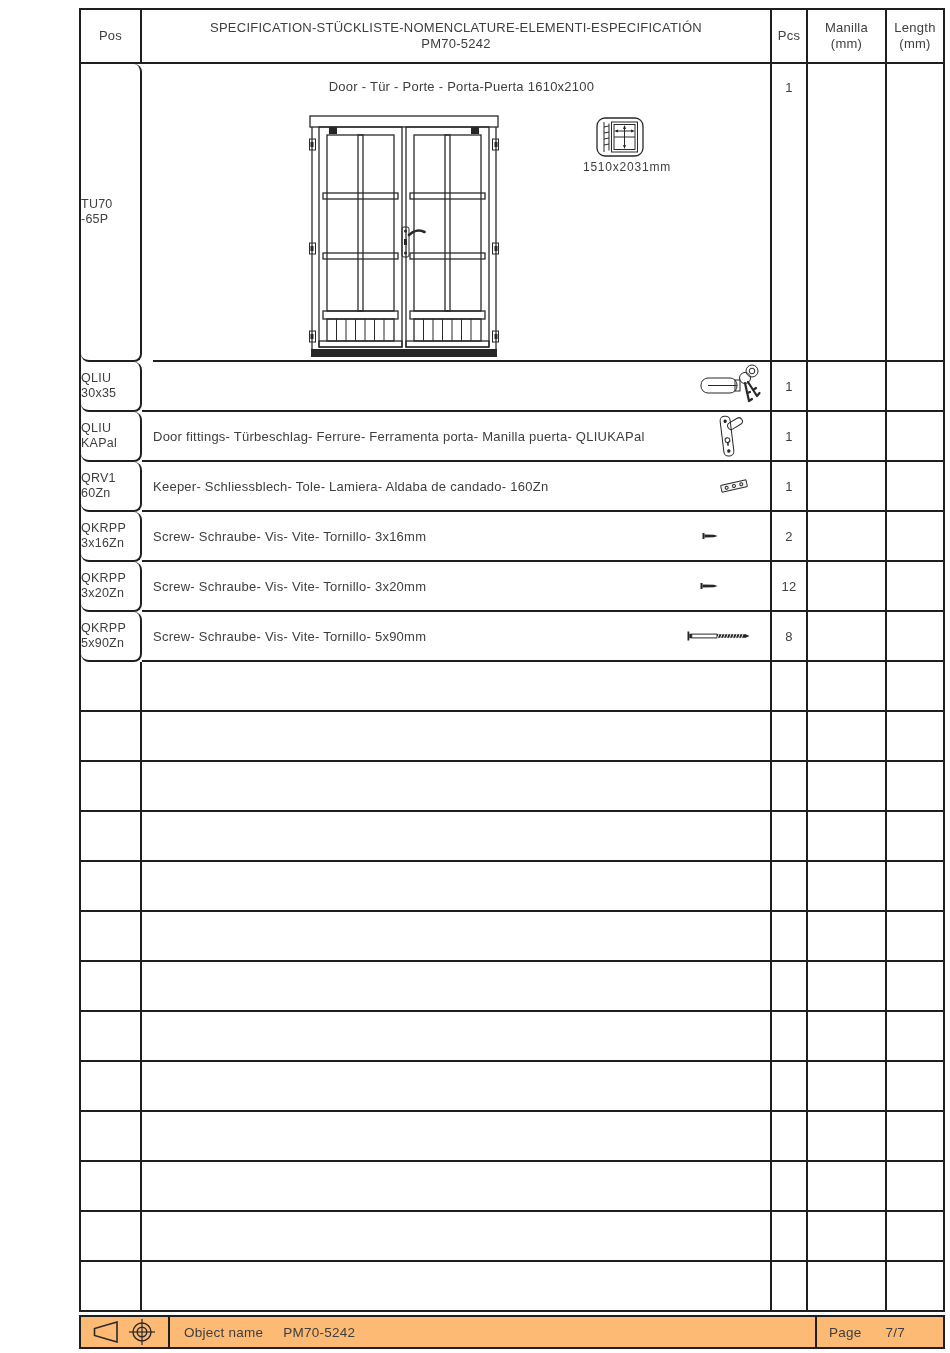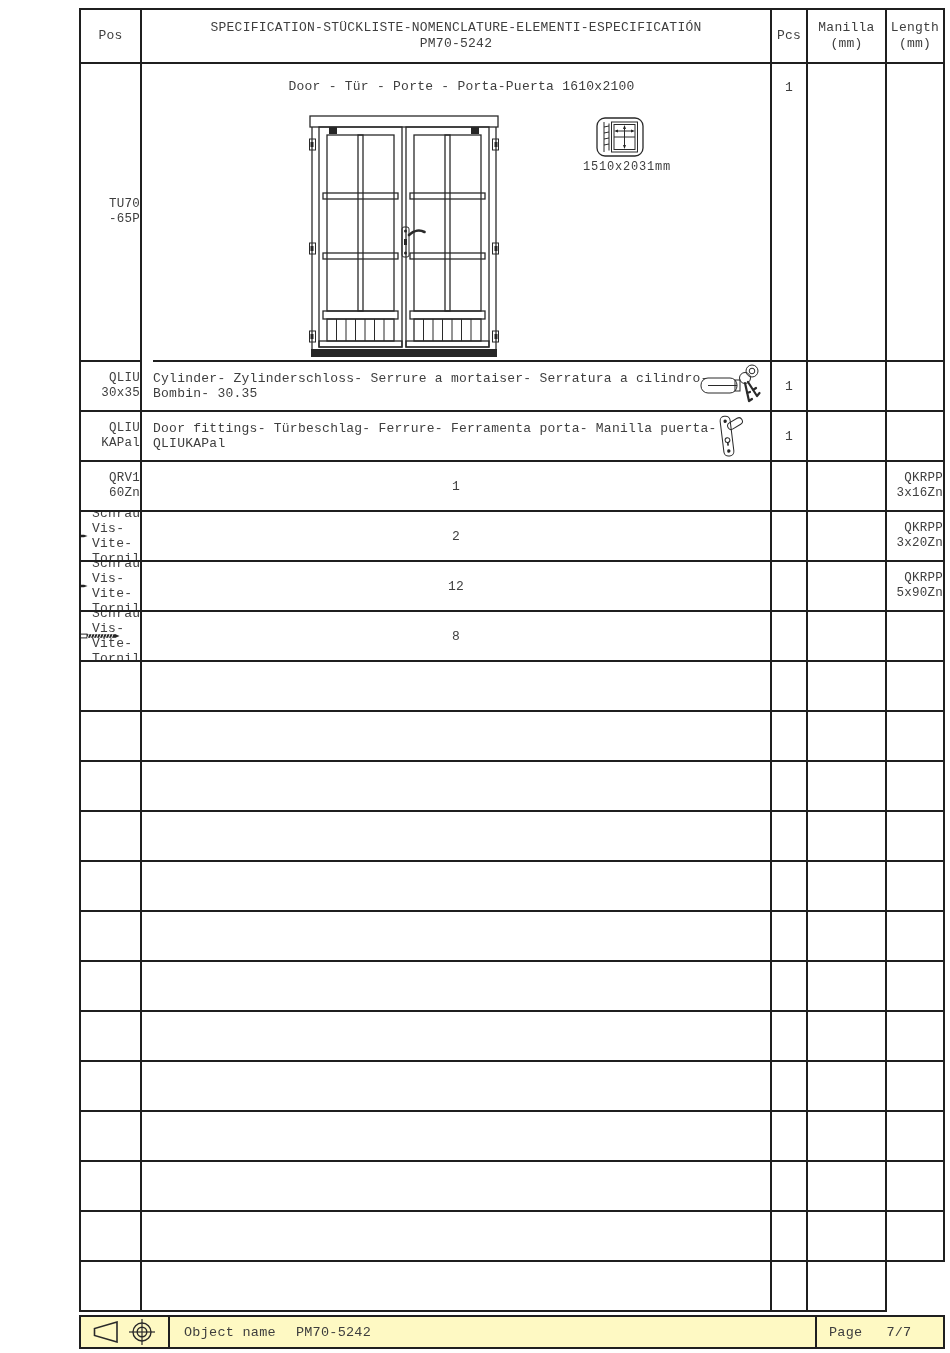--- a/index.html
+++ b/index.html
@@ -5,21 +5,21 @@
   :root{
     --line:#1f1f1f;
     --text:#3e3e3e;
     --bg:#ffffff;
   }
   html,body{margin:0;padding:0;background:#fff;}
   .sheet{
     position:relative;
     width:950px;height:1353px;
     background:var(--bg);
-    font-family:Liberation Mono, monospace;
+    font-family:Liberation Sans, sans-serif;
     color:var(--text);
     letter-spacing:.25px;
     overflow:hidden;
   }
   
   .spec-grid{
     position:absolute;left:79px;top:8px;
     display:grid;
     grid-template-columns:61px 630px 36px 79px 58px;
     grid-template-rows:54px 298px repeat(6,50px);
@@ -29,37 +29,37 @@
     background:#fff;
   }
   .cell{
     border-right:2px solid var(--line);
     border-bottom:2px solid var(--line);
     box-sizing:border-box;
     overflow:hidden;
     font-size:13px;
   }
   .center-col{display:flex;flex-direction:column;align-items:center;justify-content:center;line-height:16px;text-align:center;}
-  .pos-cell{display:flex;flex-direction:column;align-items:flex-end;justify-content:center;line-height:15px;text-align:center;font-size:12.5px;}
+  .pos-cell{display:flex;flex-direction:column;align-items:flex-start;justify-content:center;line-height:15px;text-align:center;font-size:12.5px;border-radius:8px;}
   .pcs-cell{display:flex;align-items:center;justify-content:center;}
   .desc-cell{display:flex;align-items:center;position:relative;padding-left:11px;}
   .item-icon{position:absolute;top:50%;transform:translateY(-50%);}
   .ir-9{right:9px;}  .ir-24{right:24px;} .ir-21{right:21px;} .ir-52{right:52px;} .ir-20{right:20px;}
   
   .door-desc{position:relative;margin-left:11px;}
   .door-title{position:absolute;left:0;right:0;top:15px;text-align:center;font-size:13px;}
   .door-drawing{position:absolute;left:156px;top:51px;}
   .mini-door-icon{position:absolute;left:443px;top:53px;}
   .door-size{position:absolute;left:414px;top:96px;width:120px;text-align:center;font-size:12px;letter-spacing:.8px;}
   .door-pcs{display:flex;justify-content:center;align-items:flex-start;padding-top:16px;}
   
   .footer{
     position:absolute;left:79px;top:1315px;width:866px;height:34px;
     border:2px solid var(--line);box-sizing:border-box;
-    display:flex;background:#fef9c3;
+    display:flex;background:#fdba74;
   }
   .f-cell{box-sizing:border-box;display:flex;align-items:center;font-size:13.5px;}
   .f-symbols{width:89px;border-right:2px solid var(--line);justify-content:center;gap:9px;}
   .f-object{width:647px;border-right:2px solid var(--line);padding-left:14px;gap:20px;}
   .f-page{flex:1;padding-left:12px;gap:24px;}
   
   svg{display:block;}
   .st{stroke:#2a2a2a;fill:none;stroke-width:1.3;}
   .st2{stroke:#2a2a2a;fill:none;stroke-width:1;}
   .dark{fill:#262626;stroke:none;}
@@ -183,21 +183,20 @@
     </div>
     <div class="cell door-pcs">1</div>
     <div class="cell"></div>
     <div class="cell"></div>
 
     <div class="cell pos-cell">
       <span>QLIU</span>
       <span>30x35</span>
     </div>
     <div class="cell desc-cell">
-      <span>Cylinder- Zylinderschloss- Serrure a mortaiser- Serratura a cilindro- Bombin- 30.35</span>
       <svg class="item-icon ir-9" width="62" height="46" viewBox="0 0 62 46">
         <rect class="st2" x="2" y="15" width="36" height="15" rx="7"></rect>
         <line class="st2" x1="9" y1="22.5" x2="38" y2="22.5"></line>
         <rect class="st2" x="36" y="17" width="5" height="11"></rect>
         <circle class="st2" cx="46" cy="15" r="5.5"></circle>
         <circle class="st2" cx="53" cy="8" r="6"></circle>
         <circle class="st2" cx="53" cy="8" r="2.8"></circle>
         <path d="M46,20 L50,38 M50,38 l3,-2 M48,30 l3,-1" stroke="#2a2a2a" stroke-width="2.2" fill="none" stroke-linecap="round"></path>
         <path d="M49,19 L58,33 M58,33 l2.5,-3 M54,27 l3,-2" stroke="#2a2a2a" stroke-width="2.2" fill="none" stroke-linecap="round"></path>
       </svg>
@@ -225,20 +224,31 @@
         </g>
       </svg>
     </div>
     <div class="cell pcs-cell">1</div>
     <div class="cell"></div>
     <div class="cell"></div>
 
     <div class="cell pos-cell">
       <span>QRV1</span>
       <span>60Zn</span>
+    </div>
+    <div class="cell desc-cell">
+      <span>Keeper- Schliessblech- Tole- Lamiera- Aldaba de candado- 160Zn</span>
+      <svg class="item-icon ir-21" width="30" height="18" viewBox="0 0 30 18">
+        <g transform="rotate(-13 15 9)">
+          <rect class="lt" x="2" y="5.5" width="26" height="7" rx="1"></rect>
+          <circle class="st2" cx="7.5" cy="9" r="1.5"></circle>
+          <circle class="st2" cx="15" cy="9" r="1.5"></circle>
+          <circle class="st2" cx="22.5" cy="9" r="1.5"></circle>
+        </g>
+      </svg>
     </div>
     <div class="cell pcs-cell">1</div>
     <div class="cell"></div>
     <div class="cell"></div>
 
     <div class="cell pos-cell">
       <span>QKRPP</span>
       <span>3x16Zn</span>
     </div>
     <div class="cell desc-cell">

